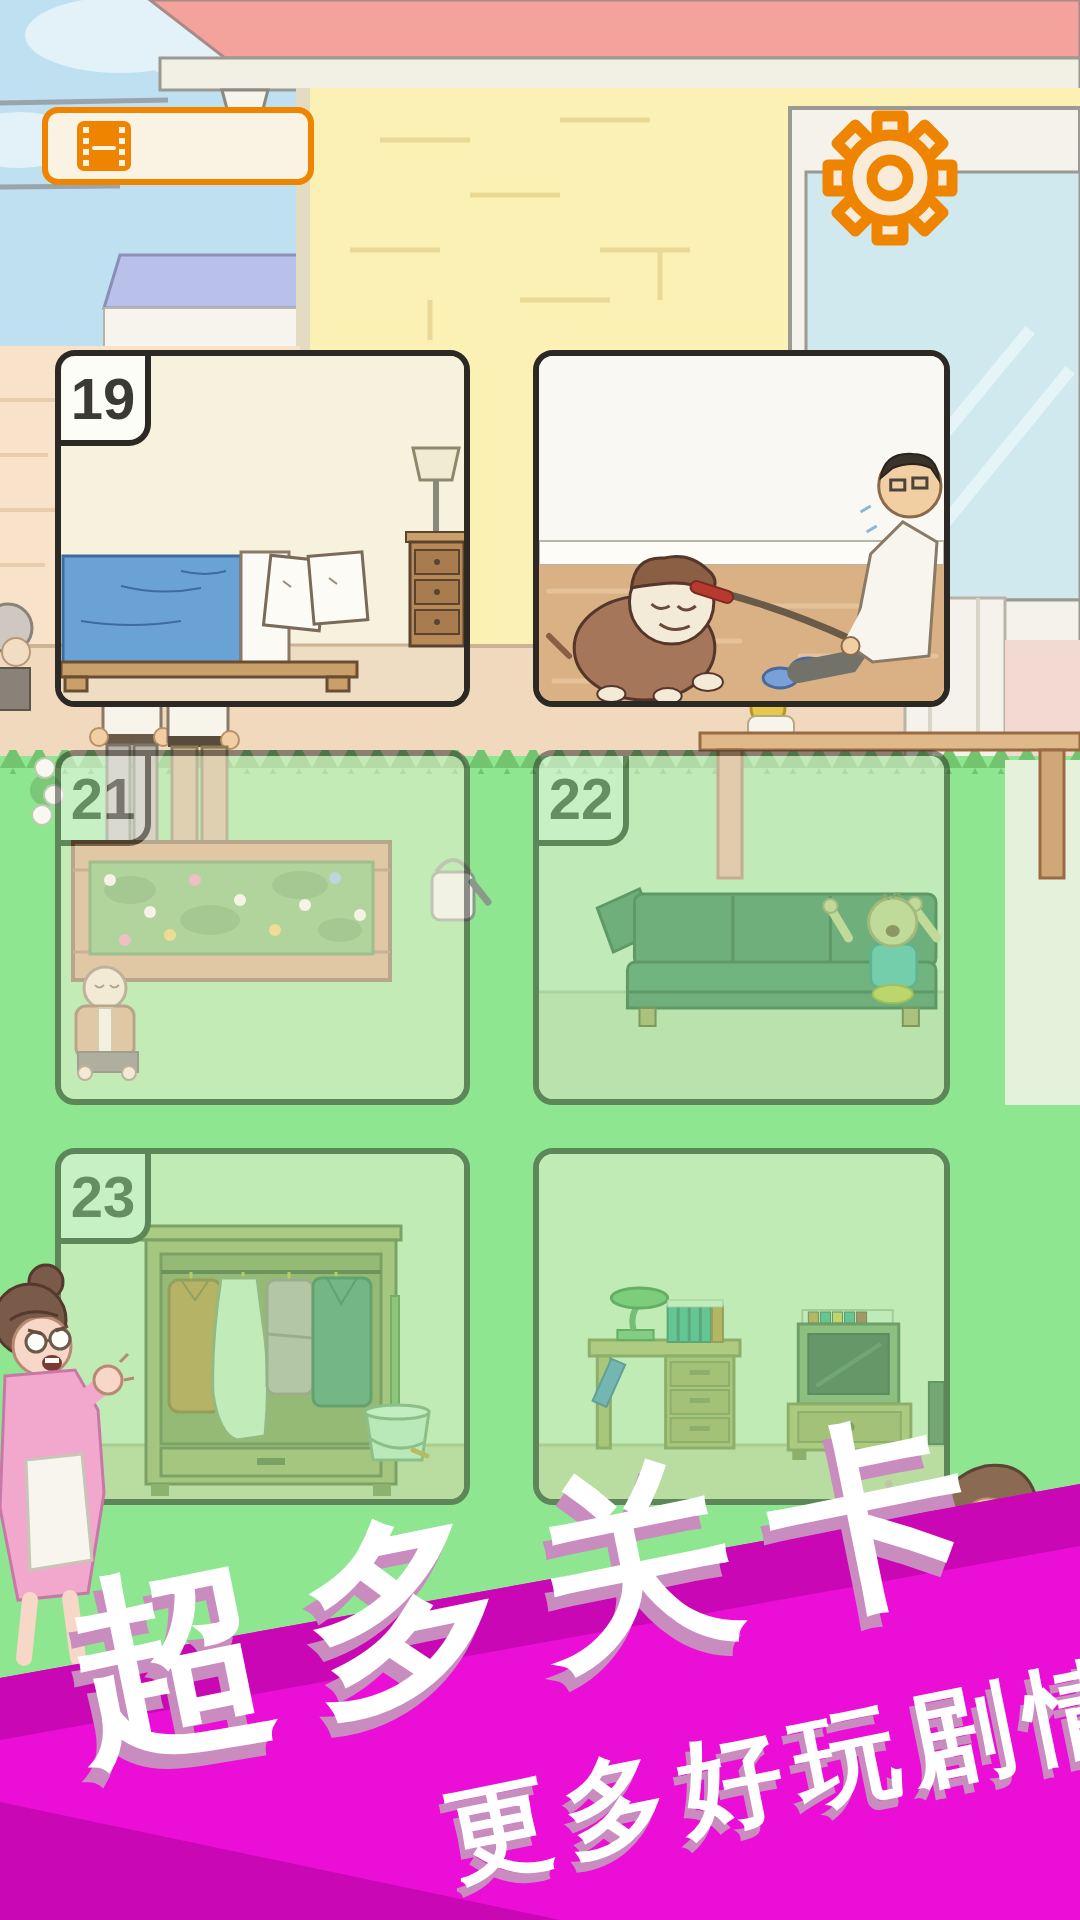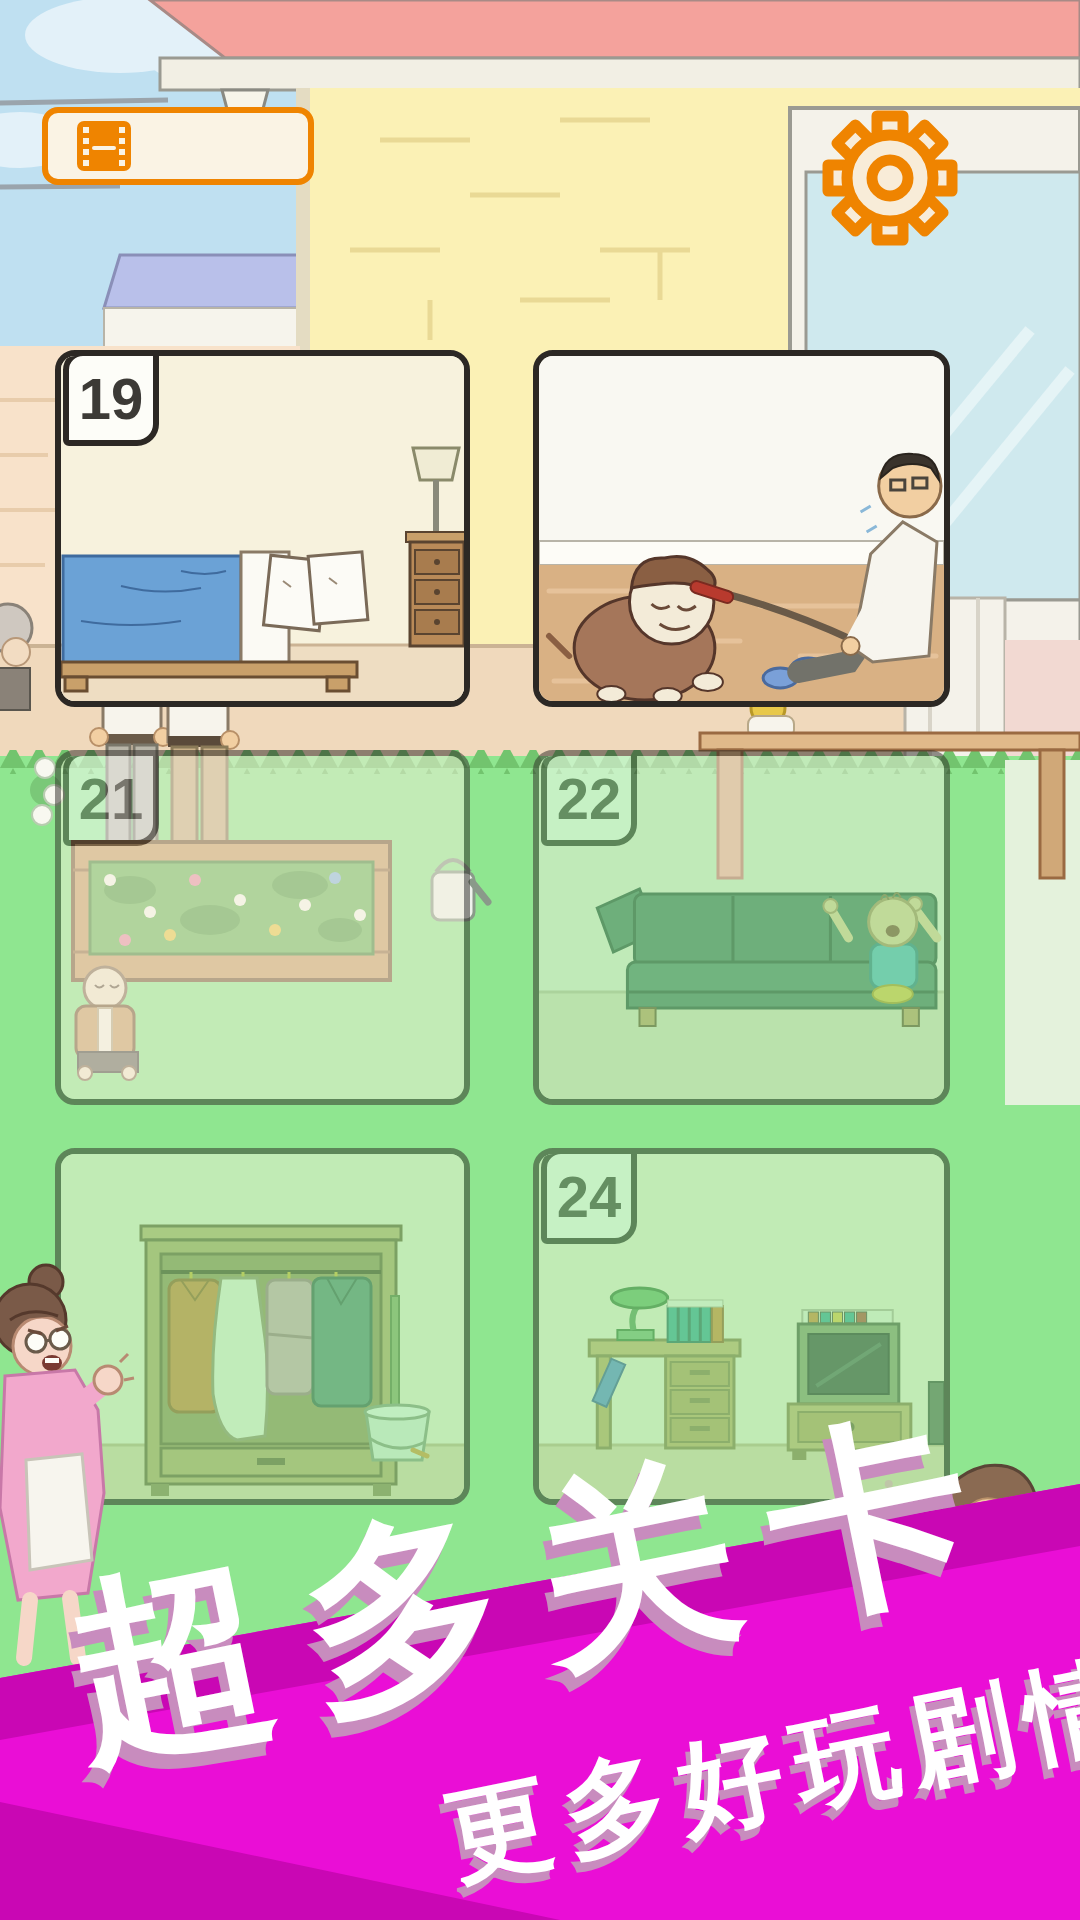--- a/index.html
+++ b/index.html
@@ -11,21 +11,21 @@
     background:#faf3e4;border:6px solid #ef8400;border-radius:16px;
     display:flex;align-items:center;padding-left:28px;box-sizing:border-box;cursor:pointer;}
   #settings-btn{position:absolute;left:820px;top:108px;width:140px;height:140px;cursor:pointer;}
   
   .card{position:absolute;width:415px;height:357px;border:6px solid #2c2824;
         border-radius:20px;background:#f6f2e0;box-sizing:border-box;overflow:hidden;cursor:pointer;}
   .card svg.scene{position:absolute;left:0;top:0;width:100%;height:100%;}
   .badge{position:absolute;left:-6px;top:-6px;width:96px;height:96px;background:#fdfdf8;
          border:6px solid #2c2824;border-radius:20px 6px 22px 6px;box-sizing:border-box;
          display:flex;align-items:center;justify-content:center;
-         font-size:58px;font-weight:bold;color:#3c3a36;z-index:3;margin-left:8px;}
+         font-size:58px;font-weight:bold;color:#3c3a36;z-index:3;}
   .card.locked{opacity:0.5;}
   #card19{left:55px;top:350px;}
   #card20{left:533px;top:350px;width:417px;}
   #card21{left:55px;top:750px;height:355px;}
   #card22{left:533px;top:750px;width:417px;height:355px;padding-left:42px;}
   #card23{left:55px;top:1148px;}
   #card24{left:533px;top:1148px;width:417px;}
   
   #mom{position:absolute;left:0px;top:1258px;z-index:6;}
   #peek-kid{position:absolute;left:930px;top:1448px;z-index:5;}
@@ -376,20 +376,23 @@
       <rect x="196" y="304" width="28" height="7" fill="#6a5f3a"></rect>
       <rect x="90" y="330" width="18" height="12" fill="#8a7f52"></rect>
         <rect x="312" y="330" width="18" height="12" fill="#8a7f52"></rect>
 
       <rect x="330" y="142" width="8" height="124" fill="#8aa86a" stroke="#5a7a42" stroke-width="2"></rect>
       <polygon points="305,258 368,258 361,306 312,306" fill="#e4ece2" stroke="#8a9a82" stroke-width="3"></polygon>
       <ellipse cx="336" cy="258" rx="32" ry="7" fill="#f2f6f0" stroke="#8a9a82" stroke-width="3"></ellipse>
       <path d="M308,284 Q336,302 364,288" fill="none" stroke="#8a9a82" stroke-width="3"></path>
       <path d="M352,296 l14,6" stroke="#d9963a" stroke-width="5" stroke-linecap="round"></path>
     </svg>
+    <div class="badge">
+      <span>23</span>
+    </div>
   </div>
 
   <div id="card24" class="card locked">
     <svg class="scene" viewBox="0 0 403 345" preserveAspectRatio="none">
       <rect width="403" height="290" fill="#f4f0da"></rect>
       <rect x="0" y="290" width="403" height="55" fill="#e3d6b2"></rect>
       <line x1="0" y1="291" x2="403" y2="291" stroke="#c4b68e" stroke-width="3"></line>
 
       <rect x="50" y="186" width="150" height="16" fill="#cbb273" stroke="#8a7a4a" stroke-width="3"></rect>
       <rect x="58" y="202" width="13" height="92" fill="#c3aa68" stroke="#8a7a4a" stroke-width="3"></rect>
@@ -435,23 +438,20 @@
       <rect x="252" y="296" width="14" height="10" fill="#8a7a4a"></rect>
         <rect x="352" y="296" width="14" height="10" fill="#8a7a4a"></rect>
 
       <rect x="388" y="228" width="15" height="62" fill="#5a6a58" stroke="#3a4a3a" stroke-width="2"></rect>
       <rect x="344" y="300" width="28" height="12" rx="5" fill="#4a4a42"></rect>
       <path d="M344,306 q-14,4 -22,-2" stroke="#4a4a42" stroke-width="2" fill="none"></path>
       <circle cx="320" cy="318" r="4" fill="#f0a8c0"></circle>
         <circle cx="348" cy="330" r="4" fill="#f0a8c0"></circle>
       <circle cx="300" cy="308" r="4" fill="#f0a8c0"></circle>
     </svg>
-    <div class="badge">
-      <span>24</span>
-    </div>
   </div>
 
   <svg id="mom" width="135" height="420" viewBox="0 0 135 420">
     <circle cx="46" cy="24" r="17" fill="#7a5a48" stroke="#55392c" stroke-width="3"></circle>
     <circle cx="30" cy="62" r="36" fill="#7a5a48" stroke="#55392c" stroke-width="3"></circle>
     <circle cx="42" cy="88" r="29" fill="#f6d7c8" stroke="#b88a72" stroke-width="3"></circle>
     <path d="M10,62 Q30,48 58,58" fill="#7a5a48" stroke="#55392c" stroke-width="3"></path>
     <circle cx="36" cy="84" r="10" fill="#fdfdf8" stroke="#6a5a4a" stroke-width="3"></circle>
     <circle cx="60" cy="81" r="10" fill="#fdfdf8" stroke="#6a5a4a" stroke-width="3"></circle>
     <line x1="46" y1="83" x2="50" y2="82" stroke="#6a5a4a" stroke-width="3"></line>

